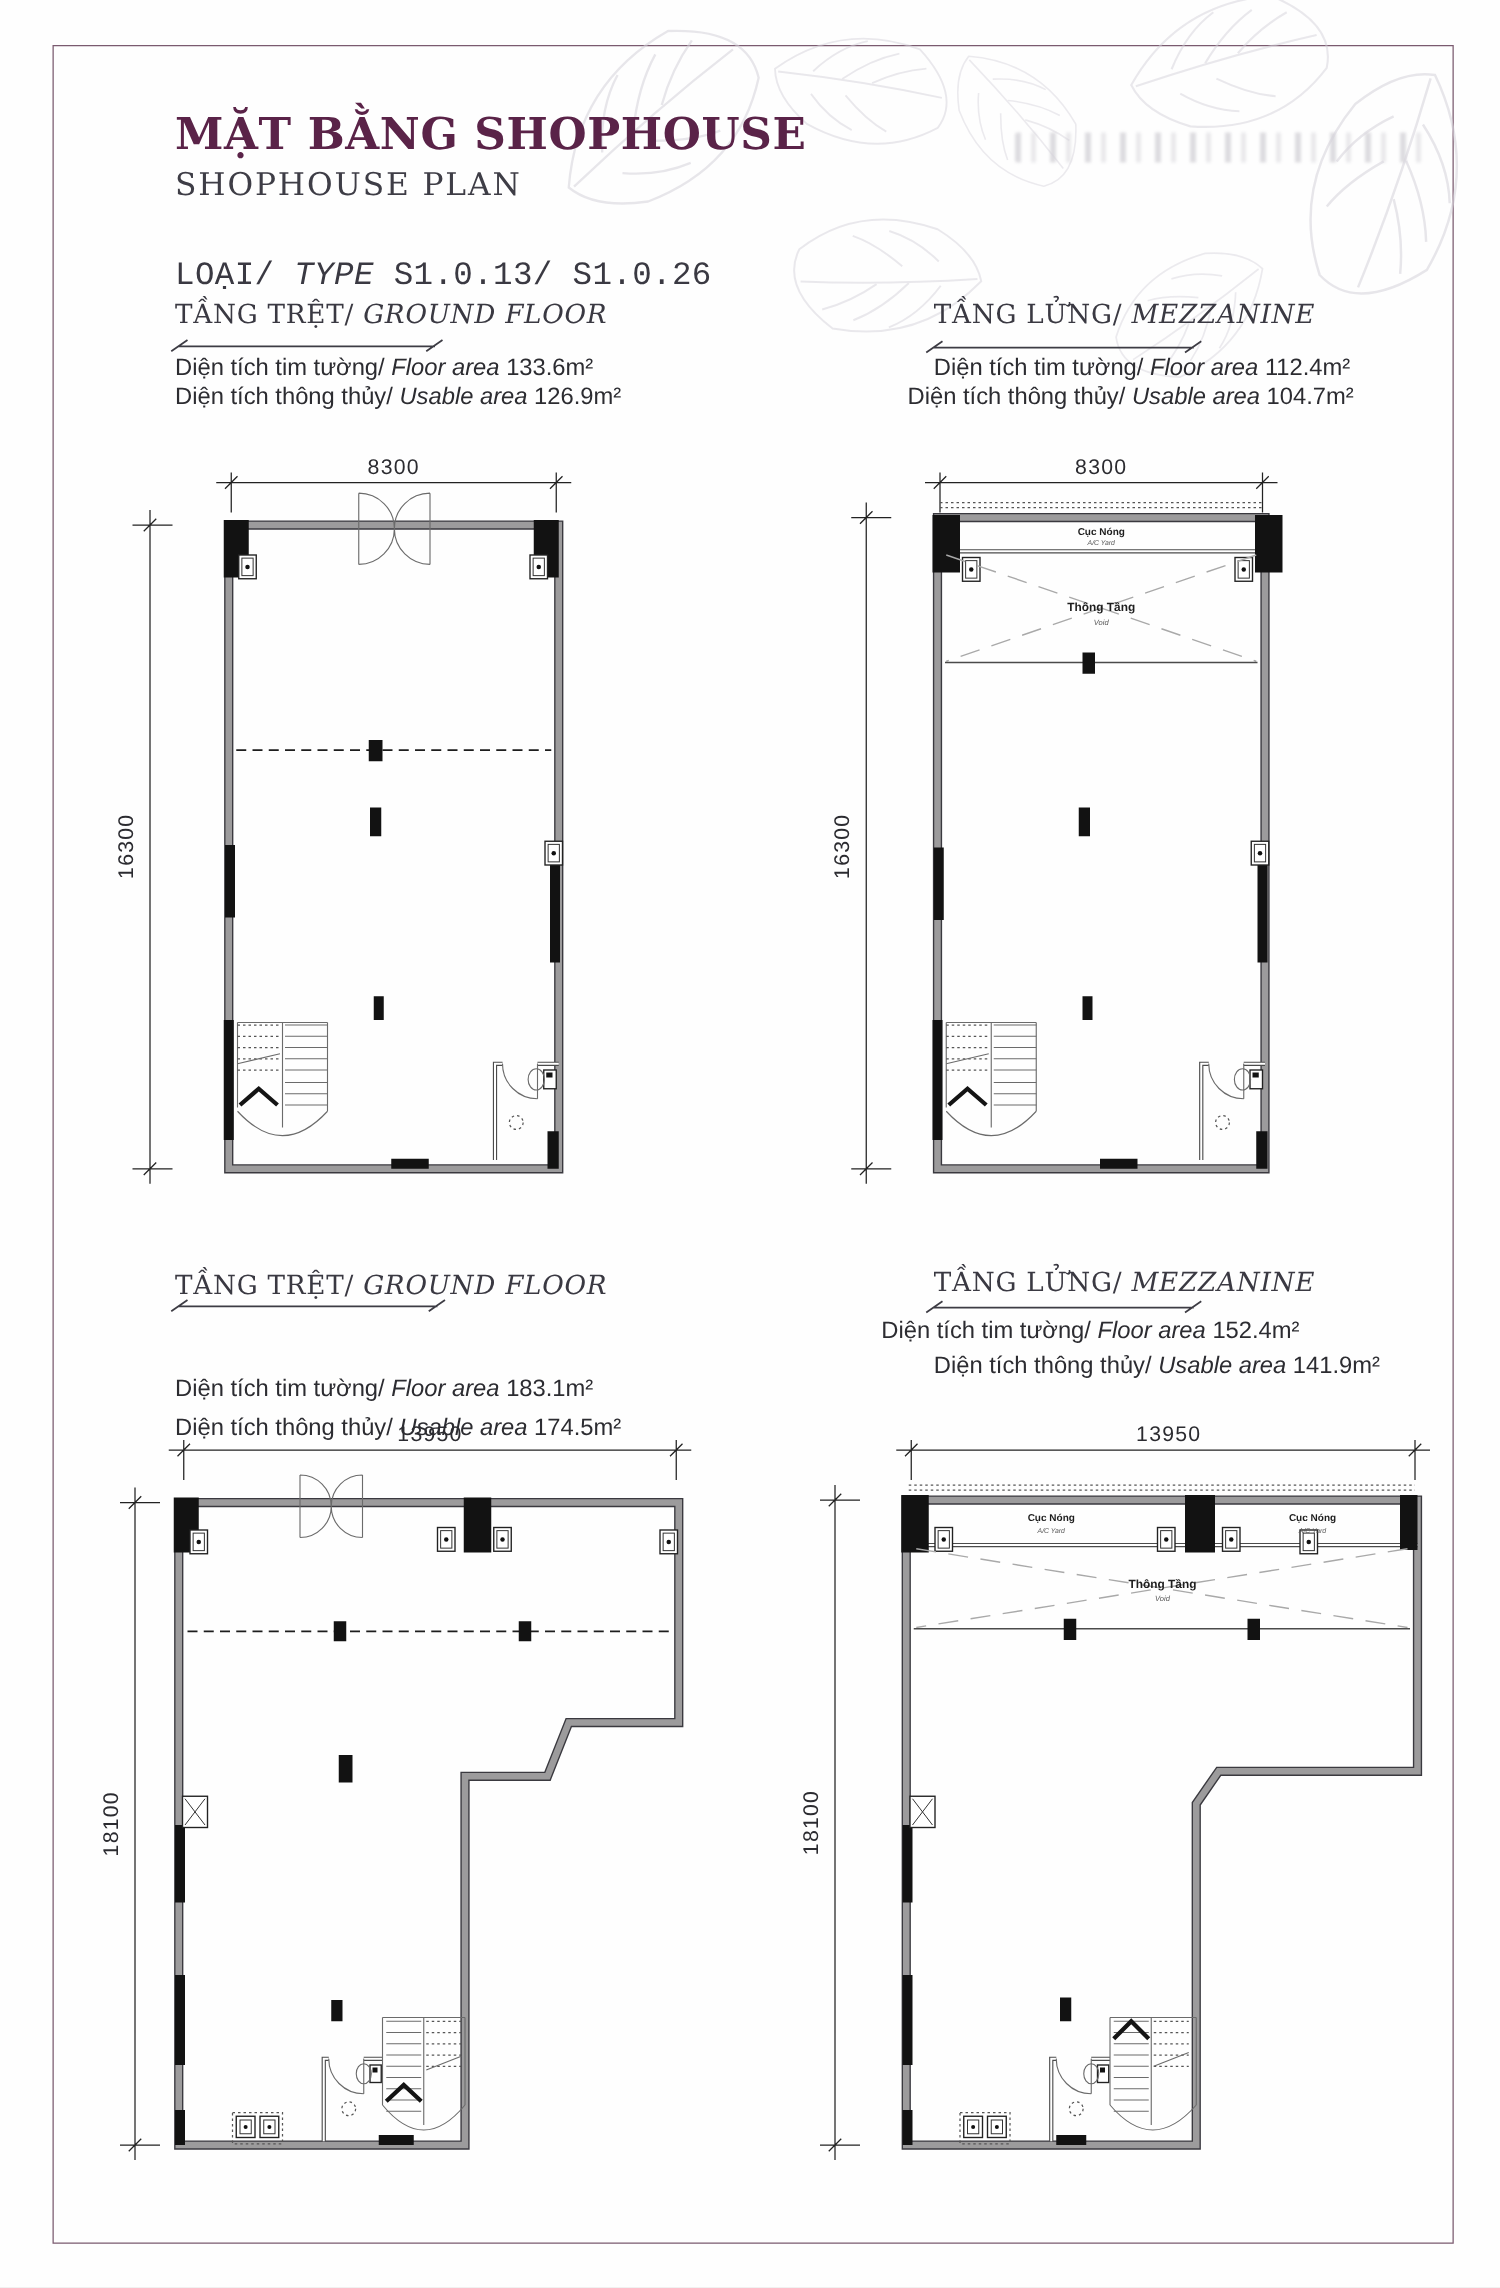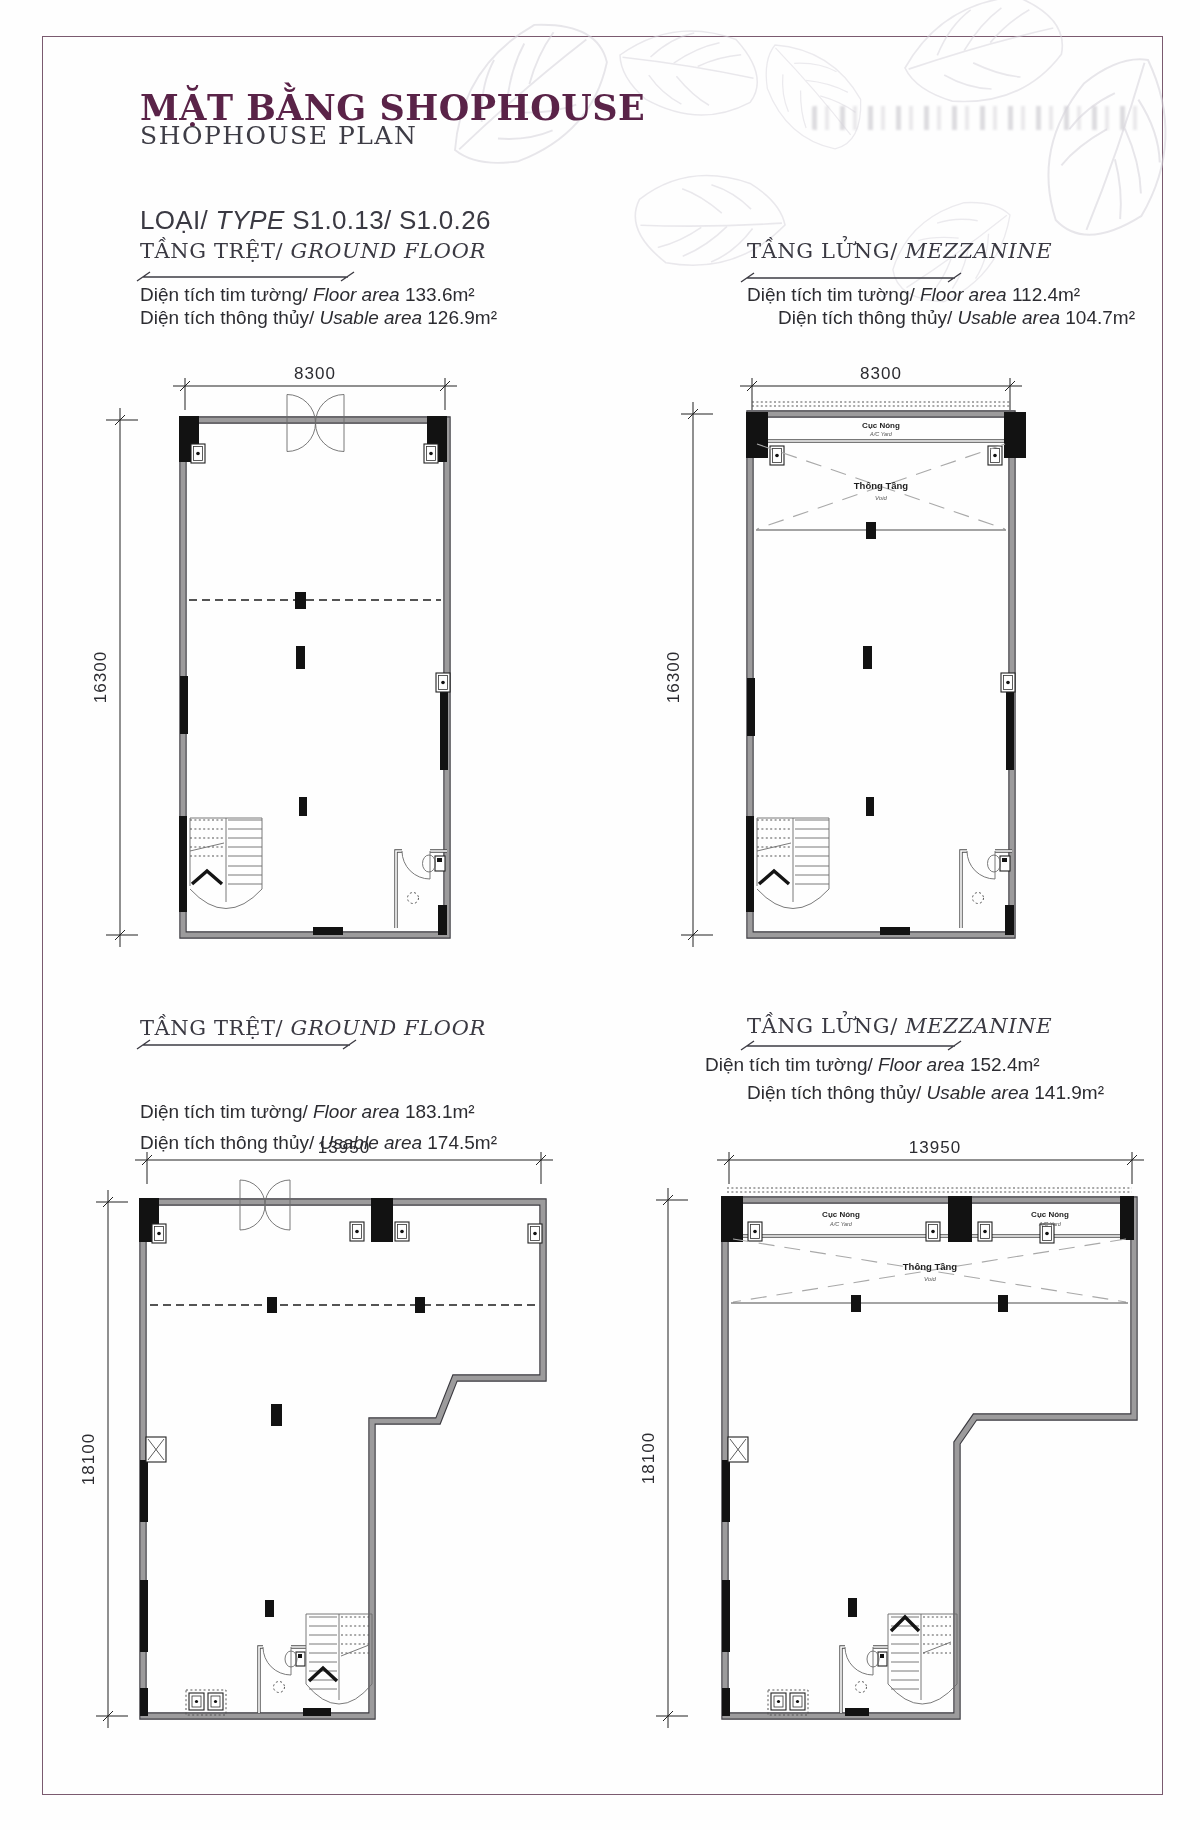--- a/index.html
+++ b/index.html
@@ -4,21 +4,21 @@
 <style>
   html,body{margin:0;padding:0;background:#e8e8e8;}
   .page{position:relative;width:1200px;height:1830px;background:#fefefe;overflow:hidden;
         font-family:"Liberation Sans",sans-serif;}
   .frame{position:absolute;left:42px;top:36px;width:1119px;height:1757px;
          border:1.5px solid #7a5a6f;pointer-events:none;}
   .svglayer{position:absolute;left:0;top:0;width:1200px;height:1830px;}
   .txt{position:absolute;white-space:nowrap;line-height:1.12;}
   .title{font-family:"DejaVu Serif",serif;font-weight:700;font-size:35px;color:#5a2348;letter-spacing:.5px;}
   .subtitle{font-family:"DejaVu Serif",serif;font-weight:400;font-size:25px;color:#3e3d46;letter-spacing:1.5px;}
-  .typeline{font-family:Liberation Sans, sans-serif;font-size:26px;color:#3a3942;letter-spacing:.3px;}
+  .typeline{font-family:Liberation Mono, monospace;font-size:26px;color:#3a3942;letter-spacing:.3px;}
   .floorline{font-family:"DejaVu Serif",serif;font-size:21px;color:#3a3942;letter-spacing:.6px;}
   .arealine{font-size:19px;color:#2c2c31;}
   .it{font-style:italic;}
   .watermark{position:absolute;left:812px;top:106px;width:332px;height:24px;opacity:.5;
     background:repeating-linear-gradient(90deg,rgba(110,105,122,.45) 0 5px,transparent 5px 13px,
       rgba(110,105,122,.28) 13px 17px,transparent 17px 28px);
     filter:blur(1.1px);border-radius:2px;}
   
   .wd{stroke:#3a393f;stroke-width:7.4;fill:none;stroke-linejoin:miter;}
   .wg{stroke:#9c9b9c;stroke-width:5.2;fill:none;stroke-linejoin:miter;}
@@ -317,21 +317,21 @@
         <path class="thin2" d="M891 1617H919M891 1626H919M891 1635H919M891 1644H919M891 1653H919M891 1662H919M891 1671H919M891 1680H919M891 1689H919"></path>
         <path class="dotl" d="M923 1617H951M923 1626H951M923 1635H951M923 1644H951M923 1653H951"></path>
         <path class="thin2" d="M923 1653 L951 1642"></path>
         <path class="chev" d="M891 1631 L905 1617 L919 1631"></path>
         <path class="thin2" d="M888 1684 Q922 1724 957 1684"></path>
       </g>
     </g>
   </svg>
 
   <div class="txt title" style="left:140px;top:88px">MẶT BẰNG SHOPHOUSE</div>
-  <div class="txt subtitle" style="left:140px;top:122px">SHOPHOUSE PLAN</div>
+  <div class="txt subtitle" style="left:140px;top:134px">SHOPHOUSE PLAN</div>
 
   <div class="txt typeline" style="left:140px;top:206px">
     <span>LOẠI/</span>
     <span class="it">TYPE</span>
     <span>S1.0.13/ S1.0.26</span>
   </div>
   <div class="txt floorline" style="left:140px;top:240px">
     <span>TẦNG TRỆT/</span>
     <span class="it">GROUND FLOOR</span>
   </div>
@@ -348,21 +348,21 @@
 
   <div class="txt floorline" style="left:747px;top:240px">
     <span>TẦNG LỬNG/</span>
     <span class="it">MEZZANINE</span>
   </div>
   <div class="txt arealine" style="left:747px;top:284px">
     <span>Diện tích tim tường/</span>
     <span class="it">Floor area</span>
     <span>112.4m²</span>
   </div>
-  <div class="txt arealine" style="left:778px;top:307px">
+  <div class="txt arealine" style="left:726px;top:307px">
     <span>Diện tích thông thủy/</span>
     <span class="it">Usable area</span>
     <span>104.7m²</span>
   </div>
 
   <div class="txt floorline" style="left:140px;top:1017px">
     <span>TẦNG TRỆT/</span>
     <span class="it">GROUND FLOOR</span>
   </div>
   <div class="txt arealine" style="left:140px;top:1101px">

